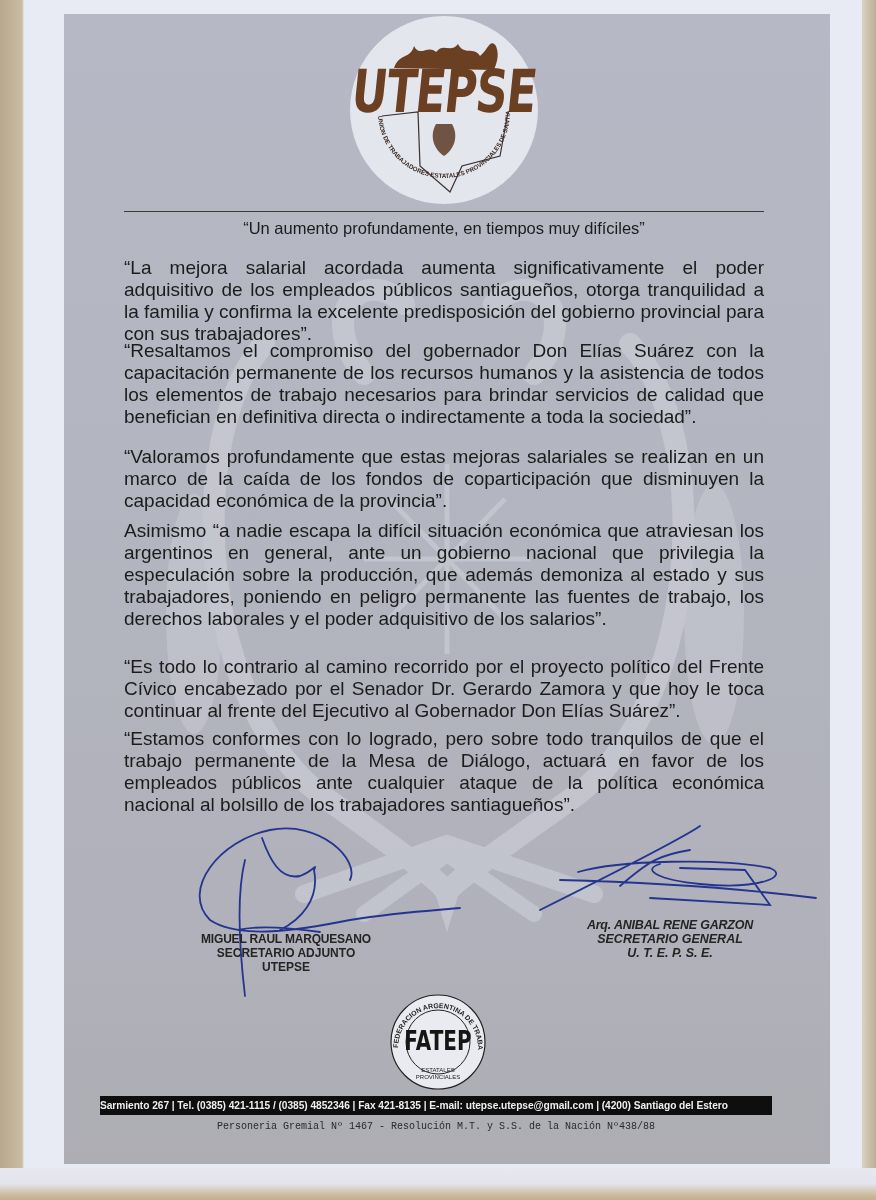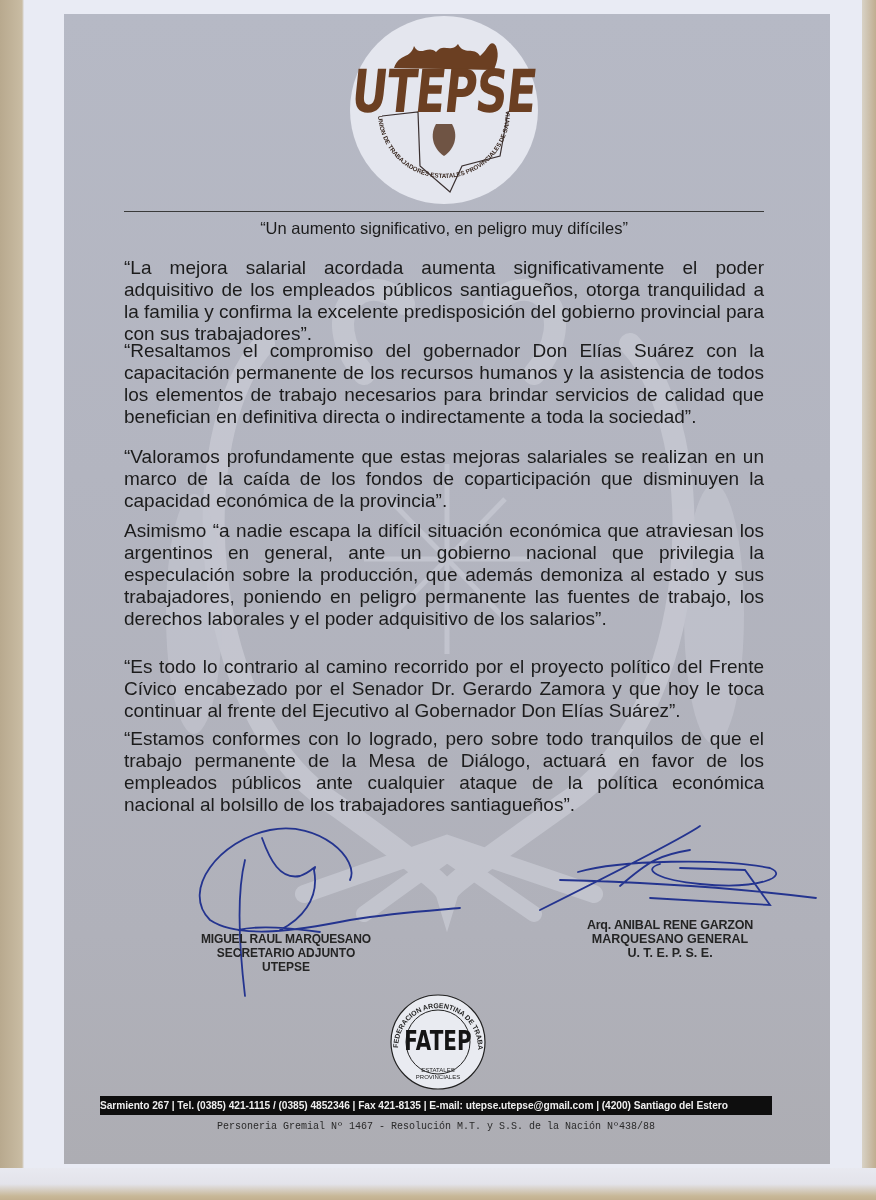--- a/index.html
+++ b/index.html
@@ -42,21 +42,21 @@
   .doc-title {
     position:absolute; left:124px; top:219px; width:640px; text-align:center;
     font-size:16.5px; color:#1c1c1c;
   }
   .para {
     position:absolute; left:124px; width:640px; font-size:19px; line-height:22px;
     color:#1c1c1c; text-align:justify;
   }
   .sig-block { position:absolute; text-align:center; font-weight:bold; color:#242424; line-height:14px; }
   .sig-left { left:196px; top:932px; width:180px; font-size:12px; }
-  .sig-right { left:570px; top:918px; width:200px; font-size:12.5px; }
+  .sig-right { left:570px; top:918px; width:200px; font-size:12.5px;font-style:italic; }
   .sig-line1 { letter-spacing:-0.2px; }
 
   .fatep { position:absolute; left:388px; top:992px; width:100px; height:100px; }
 
   .footer-bar {
     position:absolute; left:100px; top:1096px; width:672px; height:19px; background:#0e0e0e;
     color:#eeeeee; font-size:10.2px; font-weight:bold; line-height:19px; text-align:left;
     white-space:nowrap; letter-spacing:-0.05px;
   }
   .footer-legal {
@@ -106,21 +106,21 @@
         <path id="ringpath" d="M28 96 A 66 66 0 0 0 160 96"></path>
       </defs>
     <text font-family="Liberation Sans, sans-serif" font-size="6.2" fill="#3a2a22" font-weight="bold">
       <textPath href="#ringpath" startOffset="2%">UNION DE TRABAJADORES ESTATALES PROVINCIALES DE SANTIAGO DEL ESTERO</textPath>
     </text>
   </svg>
 </div>
 
 <div class="rule"></div>
 
-<div class="doc-title">“Un aumento significativo, en peligro muy difíciles”</div>
+<div class="doc-title">“Un aumento profundamente, en tiempos muy difíciles”</div>
 
 <div class="para" style="top:257px">“La mejora salarial acordada aumenta significativamente el poder adquisitivo de los empleados públicos santiagueños, otorga tranquilidad a la familia y confirma la excelente predisposición del gobierno provincial para con sus trabajadores”.</div>
 <div class="para" style="top:340px">“Resaltamos el compromiso del gobernador Don Elías Suárez con la capacitación permanente de los recursos humanos y la asistencia de todos los elementos de trabajo necesarios para brindar servicios de calidad que benefician en definitiva directa o indirectamente a toda la sociedad”.</div>
 <div class="para" style="top:446px">“Valoramos profundamente que estas mejoras salariales se realizan en un marco de la caída de los fondos de coparticipación que disminuyen la capacidad económica de la provincia”.</div>
 <div class="para" style="top:520px">Asimismo “a nadie escapa la difícil situación económica que atraviesan los argentinos en general, ante un gobierno nacional que privilegia la especulación sobre la producción, que además demoniza al estado y sus trabajadores, poniendo en peligro permanente las fuentes de trabajo, los derechos laborales y el poder adquisitivo de los salarios”.</div>
 <div class="para" style="top:656px">“Es todo lo contrario al camino recorrido por el proyecto político del Frente Cívico encabezado por el Senador Dr. Gerardo Zamora y que hoy le toca continuar al frente del Ejecutivo al Gobernador Don Elías Suárez”.</div>
 <div class="para" style="top:728px">“Estamos conformes con lo logrado, pero sobre todo tranquilos de que el trabajo permanente de la Mesa de Diálogo, actuará en favor de los empleados públicos ante cualquier ataque de la política económica nacional al bolsillo de los trabajadores santiagueños”.</div>
 
 <svg class="signature" viewBox="0 0 876 1200">
   <g fill="none" stroke="#24348f" stroke-width="1.8" stroke-linecap="round">
@@ -130,21 +130,21 @@
 </svg>
 
 <div class="sig-block sig-left">
   <div class="sig-line1">MIGUEL RAUL MARQUESANO</div>
   <div>SECRETARIO ADJUNTO</div>
   <div>UTEPSE</div>
 </div>
 
 <div class="sig-block sig-right">
   <div class="sig-line1">Arq. ANIBAL RENE GARZON</div>
-  <div>MARQUESANO GENERAL</div>
+  <div>SECRETARIO GENERAL</div>
   <div>U. T. E. P. S. E.</div>
 </div>
 
 <svg class="fatep" viewBox="0 0 100 100">
   <circle cx="50" cy="50" r="47" fill="#e9ebf1" stroke="#222" stroke-width="1.2"></circle>
   <circle cx="50" cy="50" r="32" fill="#e9ebf1" stroke="#222" stroke-width="1"></circle>
   <defs>
       <path id="fatepring" d="M10 56 A 40 40 0 1 1 90 56"></path>
     </defs>
   <text font-family="Liberation Sans, sans-serif" font-size="7" font-weight="bold" fill="#222">

